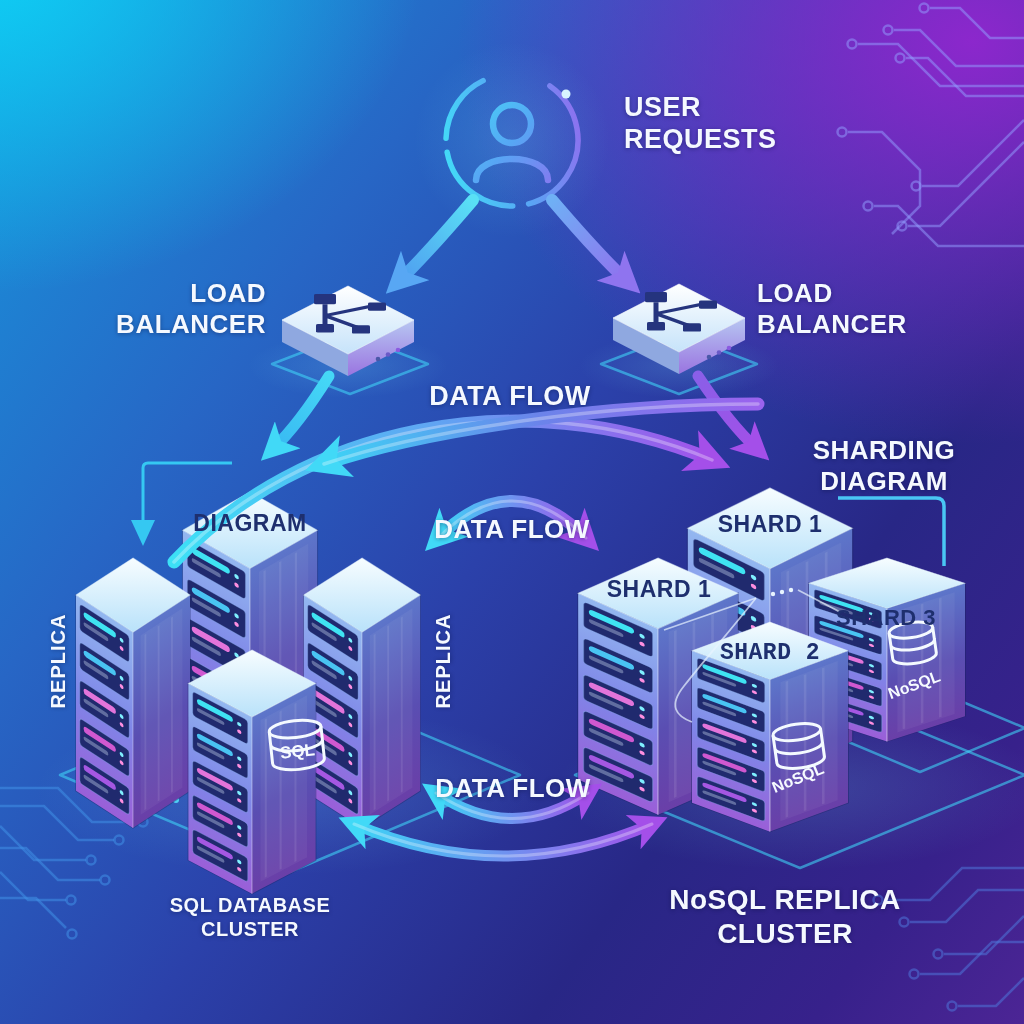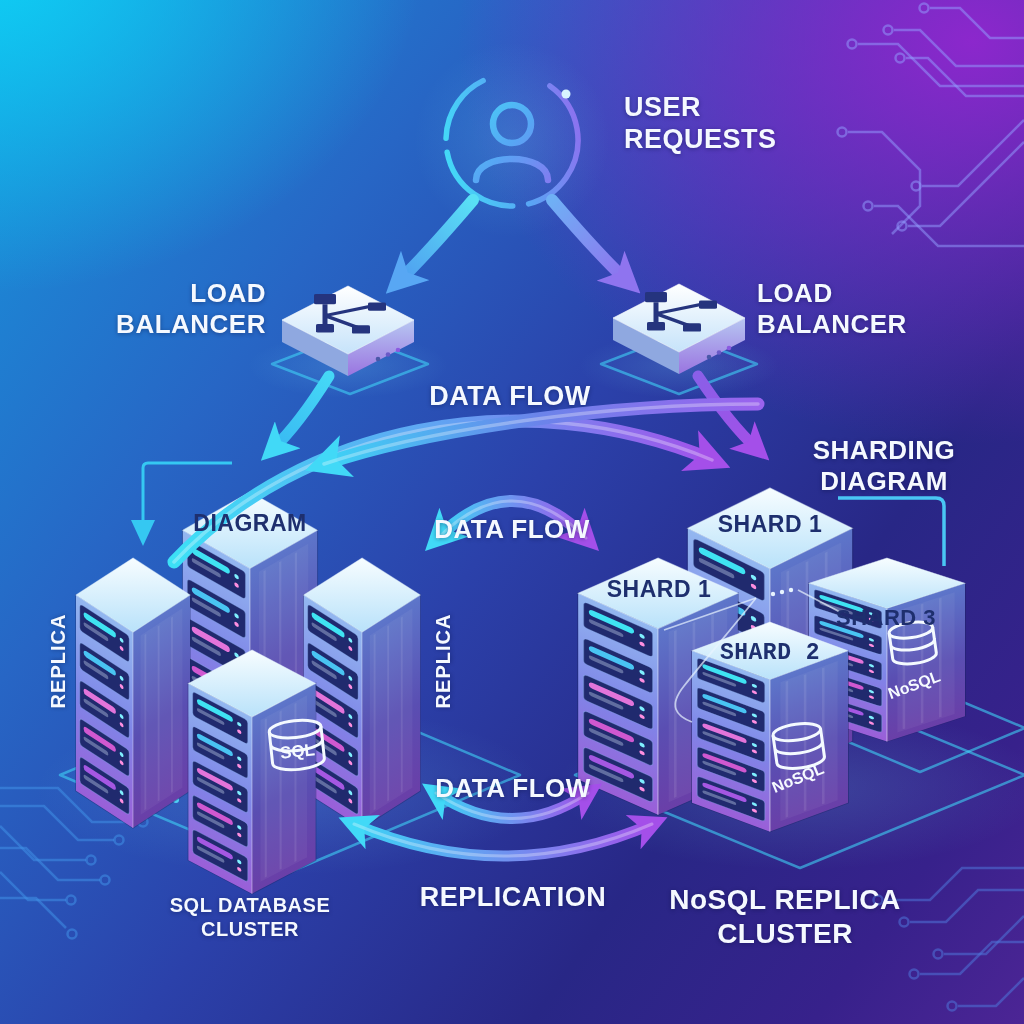--- a/index.html
+++ b/index.html
@@ -314,21 +314,20 @@
 
 <div class="lbl" style="left:624px;top:123px;transform:translateY(-50%);font-size:27px;">USER
 REQUESTS</div>
 <div class="lbl" style="right:758px;top:309px;transform:translateY(-50%);text-align:right;font-size:26px;">LOAD
 BALANCER</div>
 <div class="lbl" style="left:757px;top:309px;transform:translateY(-50%);font-size:26px;">LOAD
 BALANCER</div>
 <div class="lbl center" style="left:510px;top:396px;font-size:27px;">DATA FLOW</div>
 <div class="lbl center" style="left:512px;top:530px;font-size:26px;">DATA FLOW</div>
 <div class="lbl center" style="left:513px;top:789px;font-size:26px;">DATA FLOW</div>
-<div class="lbl center" style="left:513px;top:897px;font-size:27px;">REPLICATION</div>
 <div class="lbl center" style="left:884px;top:466px;font-size:26px;">SHARDING
 DIAGRAM</div>
 <div class="lbl center" style="left:250px;top:917px;font-size:20px;">SQL DATABASE
 CLUSTER</div>
 <div class="lbl center" style="left:785px;top:917px;font-size:28px;">NoSQL REPLICA
 CLUSTER</div>
 <div class="lbl center dark" style="left:250px;top:524px;font-size:23px;">DIAGRAM</div>
 <div class="lbl vert" style="left:58px;top:661px;font-size:20px;letter-spacing:1px;">REPLICA</div>
 <div class="lbl vert" style="left:443px;top:661px;font-size:20px;letter-spacing:1px;">REPLICA</div>
 <div class="lbl center dark" style="left:770px;top:525px;font-size:23px;">SHARD 1</div>

